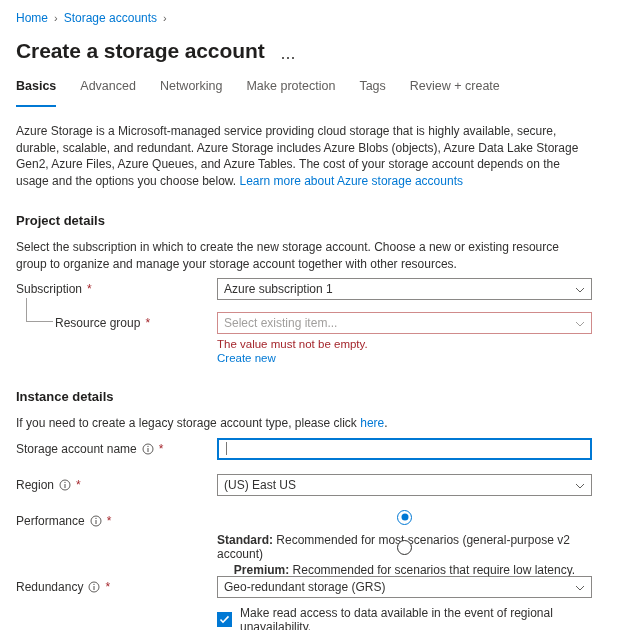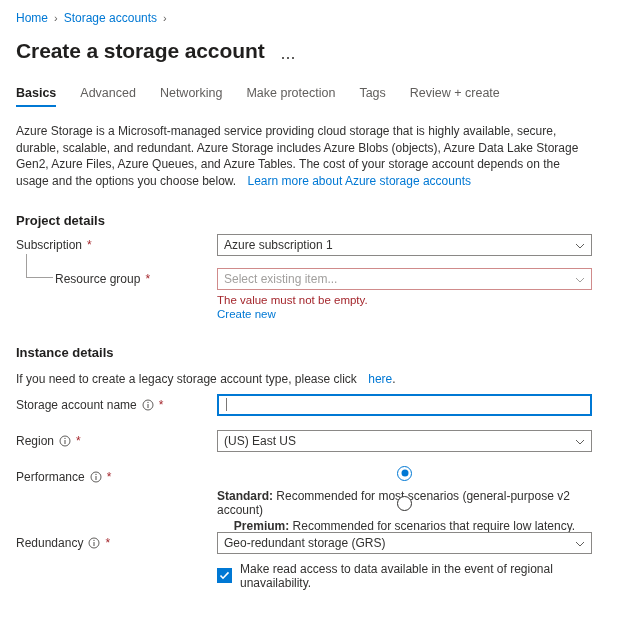--- a/index.html
+++ b/index.html
@@ -69,21 +69,20 @@
   .ellipsis-btn span {
     width: 2.5px;
     height: 2.5px;
     background: #605e5c;
     display: block;
   }
 
   
   .tabs {
     display: flex;
-    align-items: flex-end;
     gap: 24px;
     padding: 16px 0 0 16px;
     height: 28px;
     border-bottom: none;
   }
   .tab {
     position: relative;
     font-size: 12.5px;
     color: #605e5c;
     cursor: pointer;
@@ -109,21 +108,20 @@
     margin: 16px 16px 0 16px;
     width: 576px;
     font-size: 12px;
     line-height: 16.5px;
     color: #323130;
   }
   a.inline-link {
     color: #0078d4;
     text-decoration: none;
     cursor: pointer;
-    margin-left: 8px;
   }
 
   .section-head {
     margin: 24px 16px 0 16px;
     font-size: 13px;
     font-weight: 600;
     color: #201f1e;
   }
   .section-desc {
     margin: 11px 16px 0 16px;
@@ -343,20 +341,21 @@
     <div class="tab">Make protection</div>
     <div class="tab">Tags</div>
     <div class="tab">Review + create</div>
   </div>
 
   <div class="intro">
     <span>Azure Storage is a Microsoft-managed service providing cloud storage that is highly available, secure, durable, scalable, and redundant. Azure Storage includes Azure Blobs (objects), Azure Data Lake Storage Gen2, Azure Files, Azure Queues, and Azure Tables. The cost of your storage account depends on the usage and the options you choose below. </span><a class="inline-link">Learn more about Azure storage accounts</a>
   </div>
 
   <div class="section-head">Project details</div>
+  <div class="section-desc">Select the subscription in which to create the new storage account. Choose a new or existing resource group to organize and manage your storage account together with other resources.</div>
 
   <div class="form">
 
     <div class="field-row">
       <div class="field-label">
         <span>Subscription</span>
         <span class="req">*</span>
       </div>
       <div class="field-control">
         <div class="select-box">

